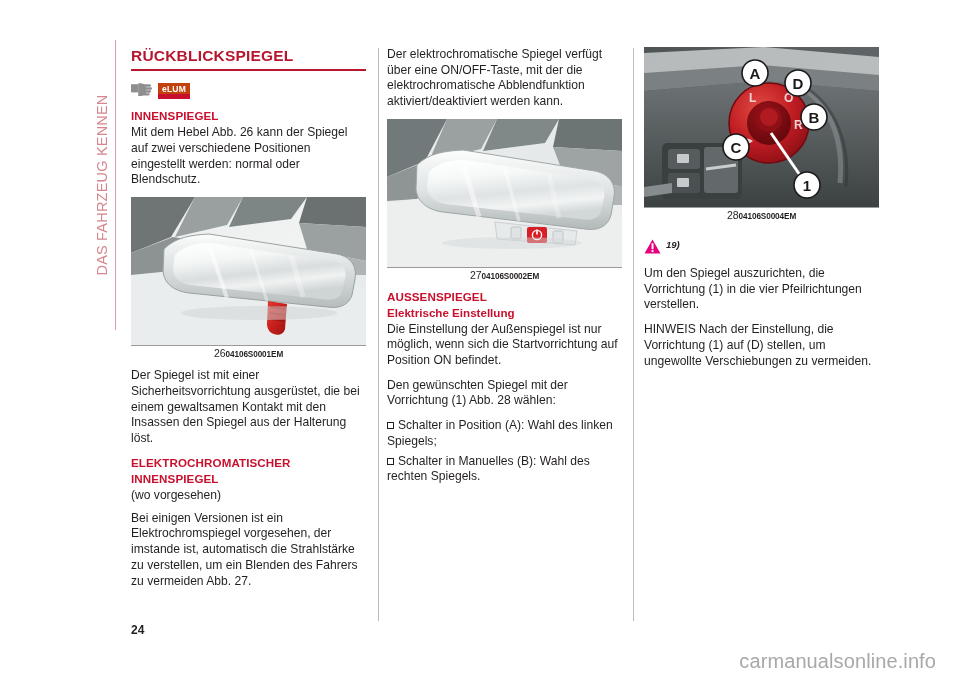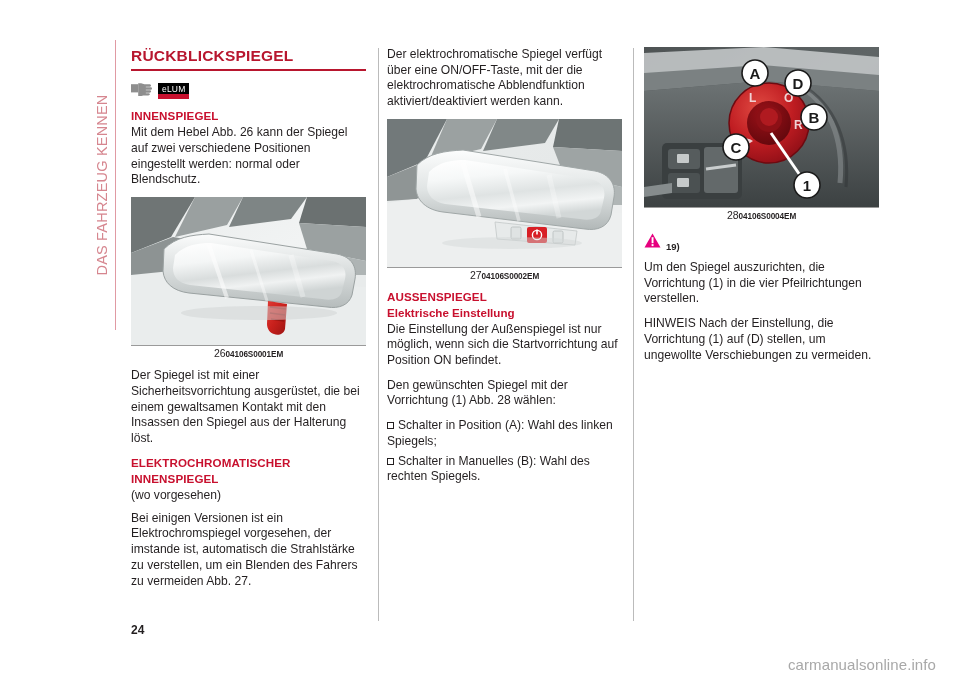--- a/index.html
+++ b/index.html
@@ -126,44 +126,45 @@
     align-items: center;
     gap: 5px;
     margin: 1px 0 9px 0;
     height: 20px;
   }
   .hand-icon { display:block; }
   .elum-badge {
     display: inline-flex;
     align-items: center;
     justify-content: center;
-    background: #000000;
+    background: #c2410c;
     color: #ffffff;
     font-size: 8.5px;
-    font-weight: normal;
+    font-weight: bold;
     padding: 2px 4px 1px 4px;
     line-height: 1;
     letter-spacing: 0.2px;
     border-bottom: 3px solid #c8102e;
     position: relative;
   }
   .elum-badge::after {
     content: "";
     position: absolute;
     left: 0; right: 0; bottom: -5px;
     height: 2px;
     background: #c8102e;
   }
 
   
   .warn-row {
     display: flex;
-    align-items: flex-end;
+    align-items: flex-start;
     gap: 5px;
-    margin: 12px 0 8px 0;
+    margin: 18px 0 8px 0;
+    font-style: italic;
   }
   .warn-note {
     font-size: 9.5px;
     font-weight: bold;
     color: #231f20;
   }
 
   
   .figure { margin: 0 0 2px 0; }
   .fig-frame {
@@ -197,21 +198,21 @@
     left: 131px; top: 623px;
     font-size: 12px;
     font-weight: bold;
     color: #231f20;
   }
 
   
   .watermark {
     position: absolute;
     right: 24px; bottom: 10px;
-    font-size: 15px;
+    font-size: 20px;
     color: #a8a8a8;
     font-family: "Liberation Sans", sans-serif;
     letter-spacing: 0.1px;
   }
 </style>
 </head>
 <body>
 
 <div id="page">
 

